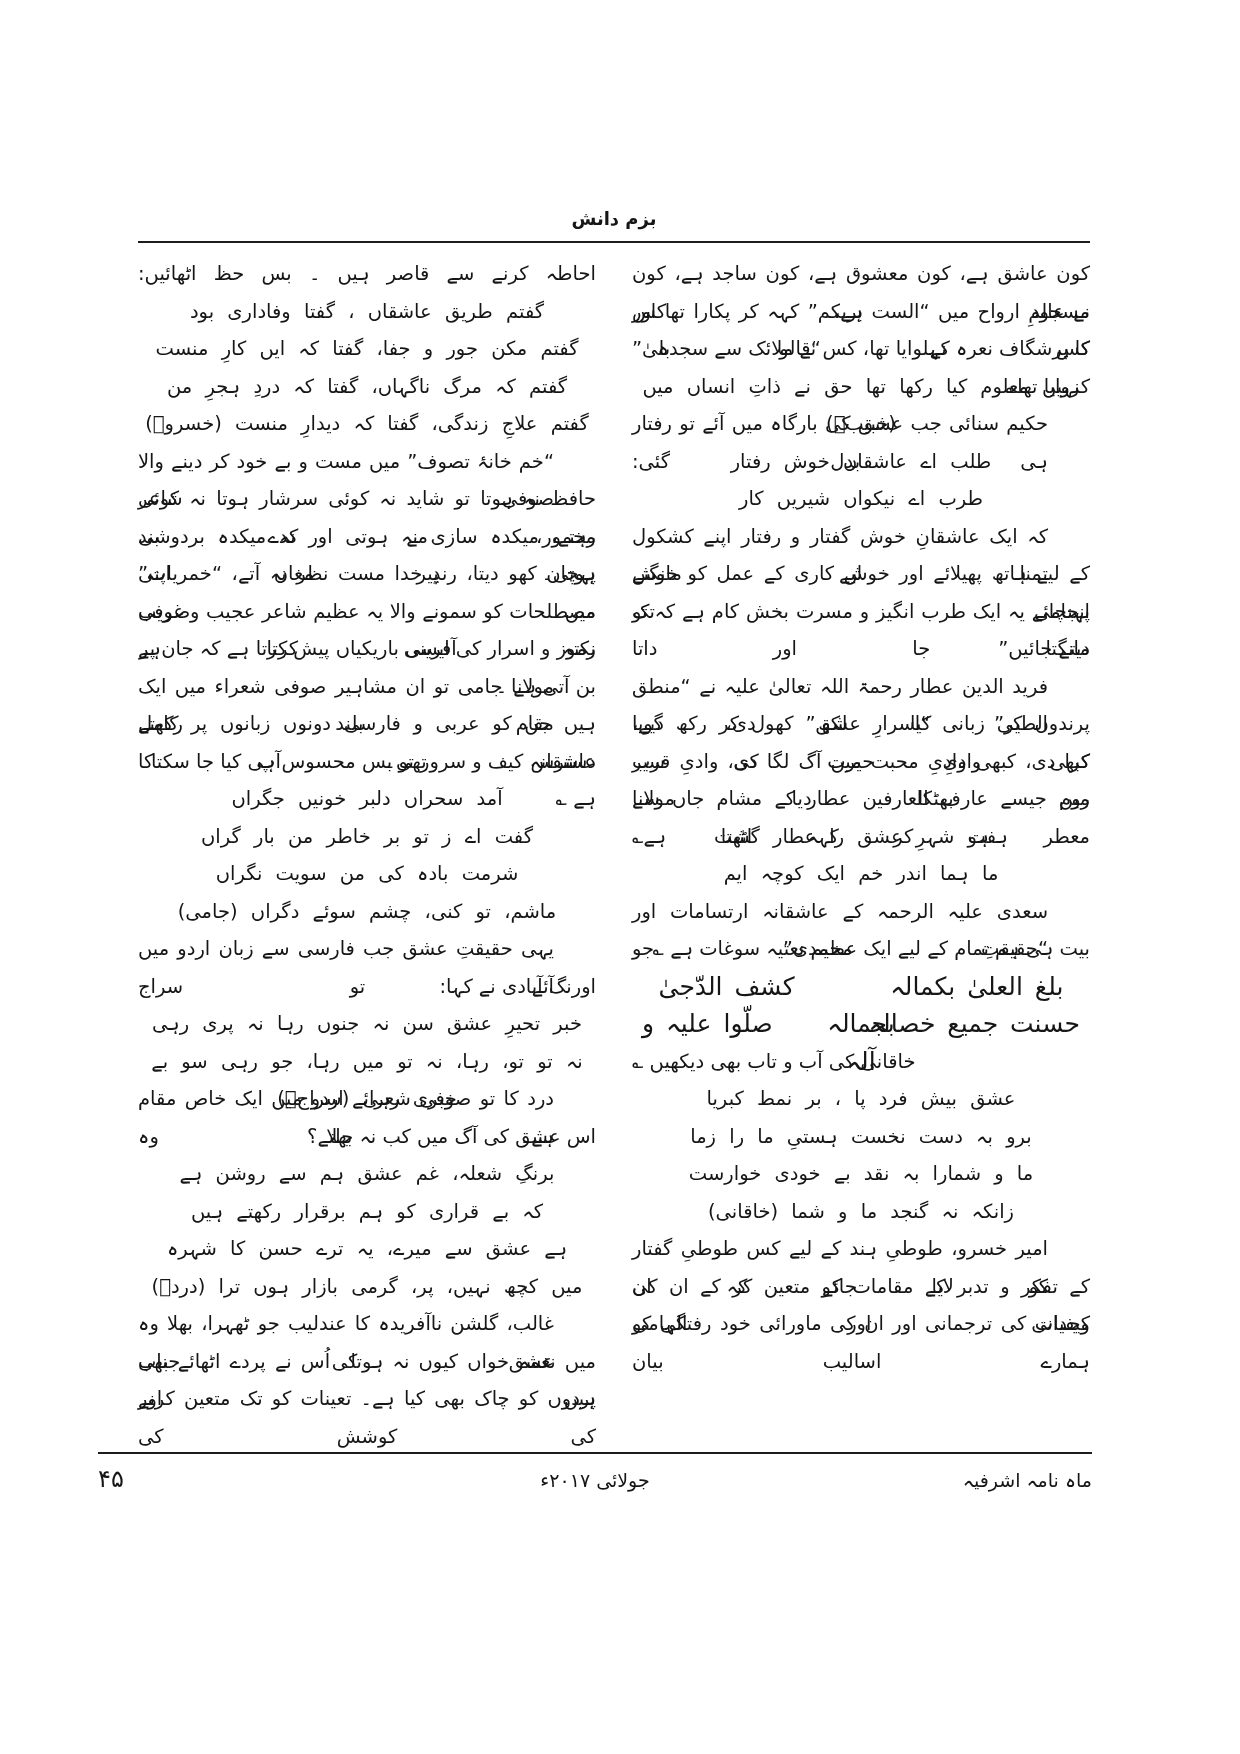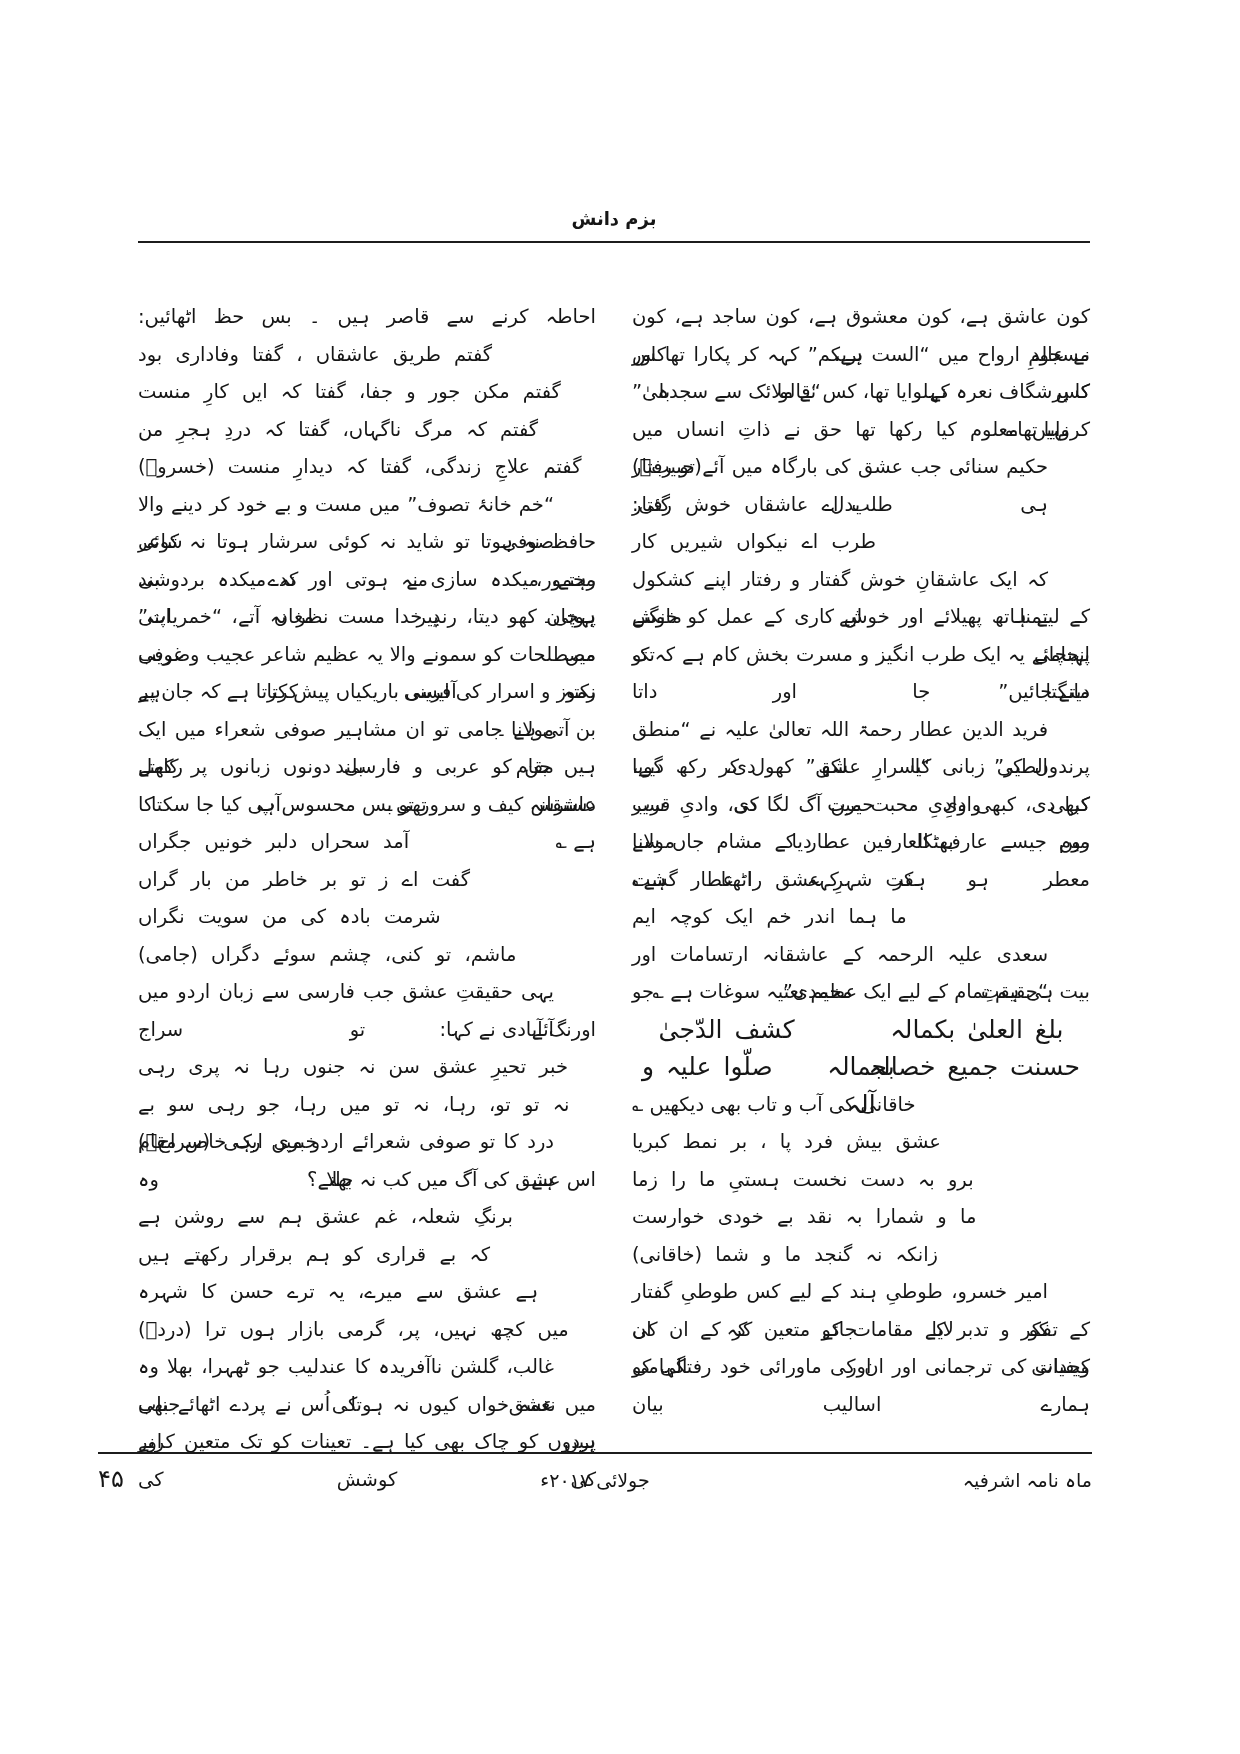--- a/index.html
+++ b/index.html
@@ -7,32 +7,32 @@
     width:1240px;height:1754px;background:#ffffff;color:#161616;
     direction:rtl;position:relative;margin:0 auto;overflow:hidden;
     font-family:"DejaVu Sans","Liberation Sans",sans-serif;
     padding-left:48px;
   }
   .content{padding:0 150px 0 138px;}
   .header{padding-top:208px;text-align:center;}
   .header-title{font-weight:bold;font-size:18px;letter-spacing:1px;}
   .rule{border-top:2.5px solid #1c1c1c;margin-top:12px;}
   .columns{display:flex;gap:36px;margin-top:12px;}
-  .col{flex:1 1 0;font-size:19.5px;min-width:0;margin-top:43px;}
+  .col{flex:1 1 0;font-size:19.5px;min-width:0;}
   .line{height:37.5px;line-height:37.5px;}
   
   .p{text-align:justify;text-align-last:justify;}
   
   .pi{text-align:justify;text-align-last:justify;padding-right:42px;}
   
   .pe{text-align:right;}
   
   .pc{text-align:left;}
   
-  .v{text-align:left;word-spacing:7px;}
+  .v{text-align:center;word-spacing:7px;}
   
   .va{text-align:center;font-size:25px;word-spacing:4px;}
   .footer{position:absolute;right:148px;left:146px;top:1452px;}
   .footer-rule{border-top:2.5px solid #1c1c1c;}
   .footer-row{display:flex;align-items:baseline;padding-top:9px;font-size:19px;}
   .f-mag{flex:1;text-align:right;margin-top:6px;}
   .f-date{flex:1;text-align:center;}
   .f-page{flex:1;text-align:left;font-size:24px;}
 </style>
 </head>

